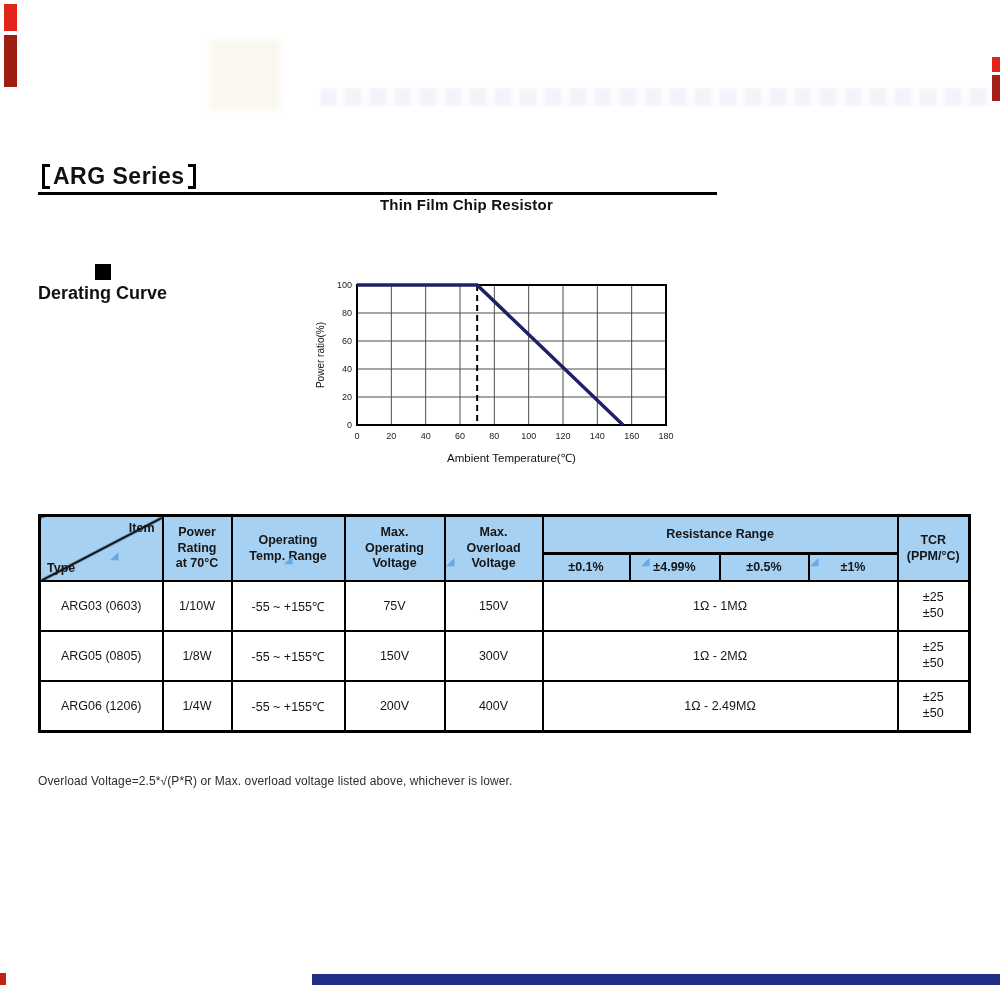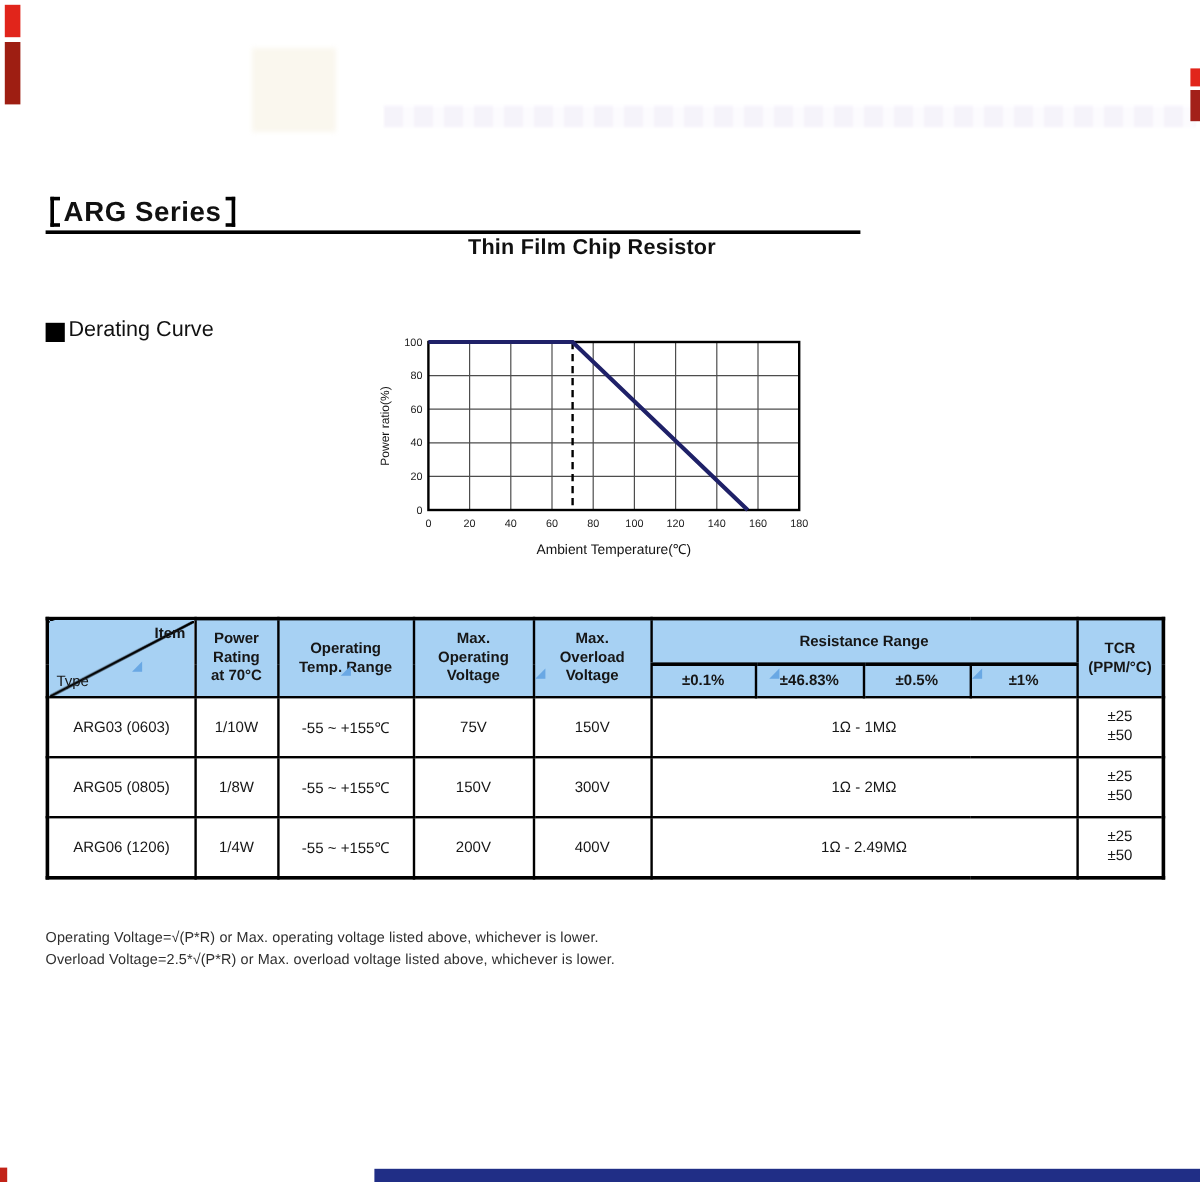--- a/index.html
+++ b/index.html
@@ -21,43 +21,43 @@
   .edge-red-2   { left:992px; top:75px; width:8px; height:26px; }
   .bottom-red   { left:0; top:973px; width:6px; height:12px; }
   .bottom-bar   { left:312px; top:974px; width:688px; height:11px; }
 
   
   .series-title { position:absolute; left:42px; top:161px; height:30px; display:flex; align-items:center; gap:3px; font-size:23px; font-weight:bold; letter-spacing:.5px; }
   .bk { display:inline-block; width:8px; height:25px; box-sizing:border-box; }
   .bk-l { border-left:3px solid #000; border-top:3px solid #000; border-bottom:3px solid #000; }
   .bk-r { border-right:3px solid #000; border-top:3px solid #000; border-bottom:3px solid #000; }
   .title-rule { position:absolute; left:38px; top:192px; width:679px; height:3px; background:#000; }
-  .subtitle { position:absolute; left:390px; top:196px; font-size:18px; font-weight:bold; letter-spacing:.2px; }
-
-  
-  .sec { position:absolute; display:flex; align-items:flex-end; gap:3px; font-size:18px; font-weight:normal; }
+  .subtitle { position:absolute; left:380px; top:196px; font-size:15px; font-weight:bold; letter-spacing:.2px; }
+
+  
+  .sec { position:absolute; display:flex; align-items:center; gap:3px; font-size:18px; font-weight:bold;flex-direction:column; }
   .sec-derating { left:38px; top:264px; }
   .sec-specs { left:38px; top:485px; }
   .sq { width:16px; height:16px; background:#000; flex:0 0 auto; }
 
   
   .chart { position:absolute; left:310px; top:278px; width:380px; height:200px; }
 
   
   .spec-table { position:absolute; left:38px; top:514px; width:930px; border-collapse:collapse; table-layout:fixed; border:3px solid #000; }
   .spec-table td { border:2px solid #000; text-align:center; vertical-align:middle; padding:0 2px; font-size:12.5px; color:#161616; }
   .hd { background:#a7d1f3; font-weight:bold; line-height:1.22; white-space:pre-line; font-size:12.5px; }
   .tol-row td { border-top:3px solid #000; font-size:12.5px; height:25px;margin-left:25px; }
   .diag { position:relative; padding:0;
     background-color:#a7d1f3;
     background-image:linear-gradient(to bottom right, rgba(0,0,0,0) calc(50% - 1.6px), #000 calc(50% - .6px), #000 calc(50% + .6px), rgba(0,0,0,0) calc(50% + 1.6px));
     margin-left:36px;
   }
   .diag .item { position:absolute; top:4px; right:7px; font-weight:bold; }
-  .diag .type { position:absolute; bottom:4px; left:6px; font-weight:normal; }
+  .diag .type { position:absolute; bottom:4px; left:6px; font-weight:bold; }
   .row-data td { height:48px; }
   .pre { white-space:pre-line; line-height:1.25; }
   .cur { position:absolute; font-size:11px; color:#69a8e4; line-height:1; }
 
   
   .notes { position:absolute; left:38px; top:772px; font-size:12px; line-height:18px; color:#2e2e2e; letter-spacing:.1px; }
   .notes .bold { font-weight:bold; color:#1c1c1c; }
 </style>
 </head>
 <body>
@@ -151,21 +151,21 @@
 Voltage</td>
       <td class="hd pre" rowspan="2">Max.
 Overload
 Voltage</td>
       <td class="hd" colspan="4">Resistance Range</td>
       <td class="hd pre" rowspan="2">TCR
 (PPM/°C)</td>
     </tr>
     <tr class="tol-row hd-row">
       <td class="hd">±0.1%</td>
-      <td class="hd">±46.83%</td>
+      <td class="hd">±4.99%</td>
       <td class="hd">±0.5%</td>
       <td class="hd">±1%</td>
     </tr>
     <tr class="row-data">
       <td>ARG03 (0603)</td>
       <td>1/10W</td>
       <td>-55 ~ +155℃</td>
       <td>75V</td>
       <td>150V</td>
       <td colspan="4">1Ω - 1MΩ</td>
@@ -195,17 +195,16 @@
   </tbody>
     </table>
 
   <span class="cur" style="left:110px; top:550px;">◢</span>
   <span class="cur" style="left:284px; top:554px;">◢</span>
   <span class="cur" style="left:446px; top:556px;">◢</span>
   <span class="cur" style="left:641px; top:556px;">◢</span>
   <span class="cur" style="left:810px; top:556px;">◢</span>
 
   <div class="notes">
-    <div>Operating Voltage=√(P*R) or Max. operating voltage listed above, whichever is lower.</div>
     <div>Overload Voltage=2.5*√(P*R) or Max. overload voltage listed above, whichever is lower.</div>
   </div>
 
 </div>
 
 </body></html>

